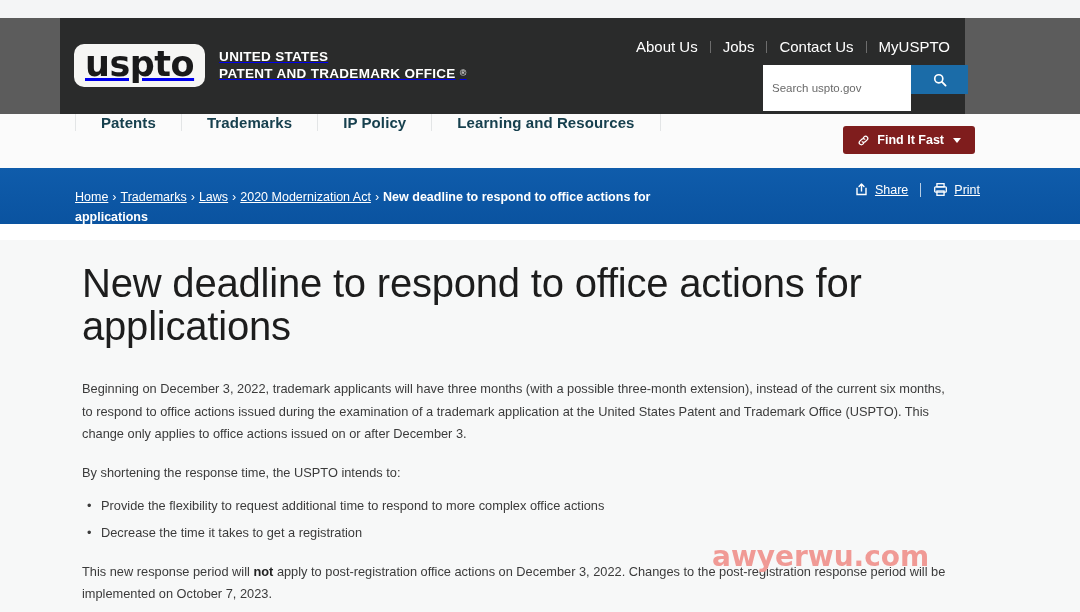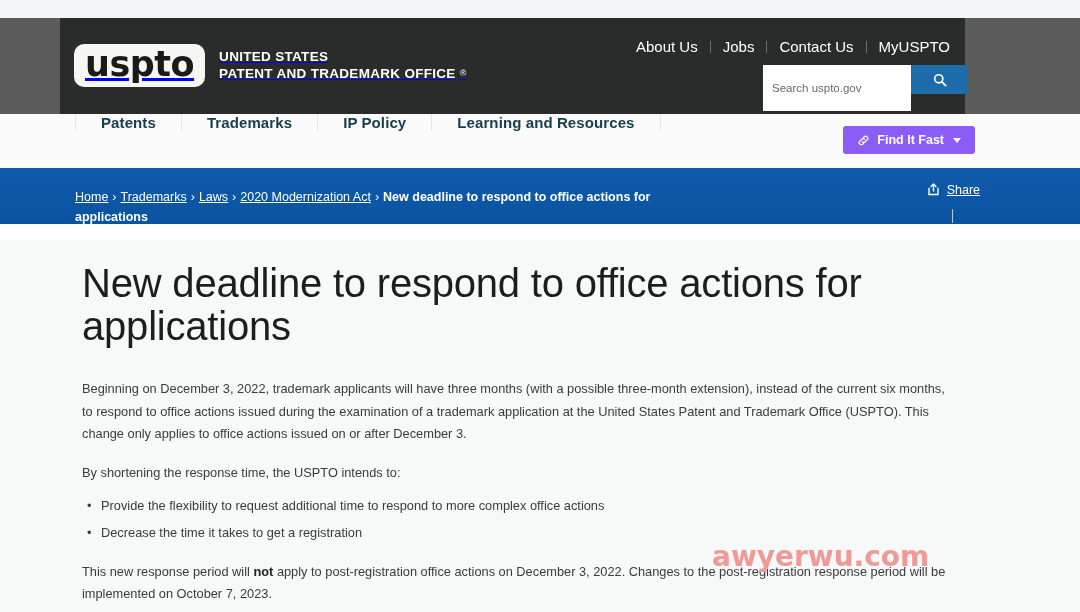--- a/index.html
+++ b/index.html
@@ -146,21 +146,21 @@
     text-decoration: none;
     white-space: nowrap;
     letter-spacing: 0.1px;
   }
   .nav-item:last-of-type { border-right: 1px solid #e3e5e6; }
 
   .fif-btn {
     position: absolute;
     top: 126px; right: 105px;
     height: 28px;
-    background: #8b5cf6;
+    background: #7f1d1d;
     color: #ffffff;
     border: none;
     border-radius: 3px;
     font-size: 12.5px;
     font-weight: 700;
     padding: 0 14px;
     display: flex;
     align-items: center;
     gap: 7px;
     cursor: pointer;
@@ -201,21 +201,20 @@
   }
 
   .bar-actions {
     position: absolute;
     top: 182px; right: 100px;
     display: flex;
     align-items: center;
     gap: 12px;
     color: #ffffff;
     font-size: 12.5px;
-    flex-direction: column;
   }
   .bar-actions a {
     color: #ffffff;
     text-decoration: underline;
     display: inline-flex;
     align-items: center;
     gap: 6px;
   }
   .act-sep {
     width: 1px; height: 14px;

